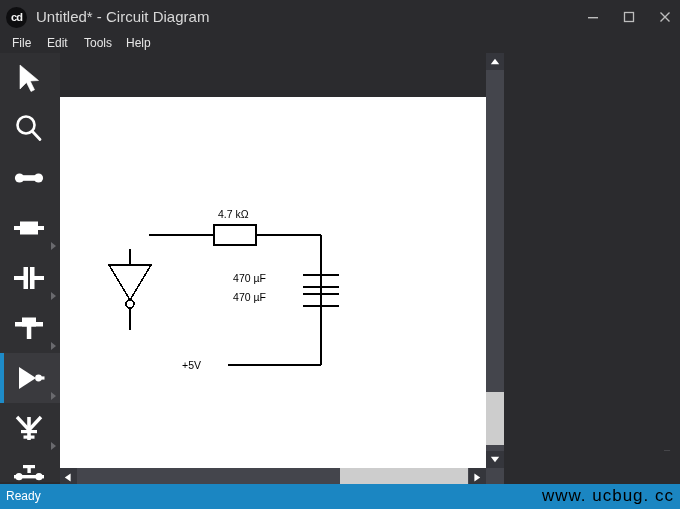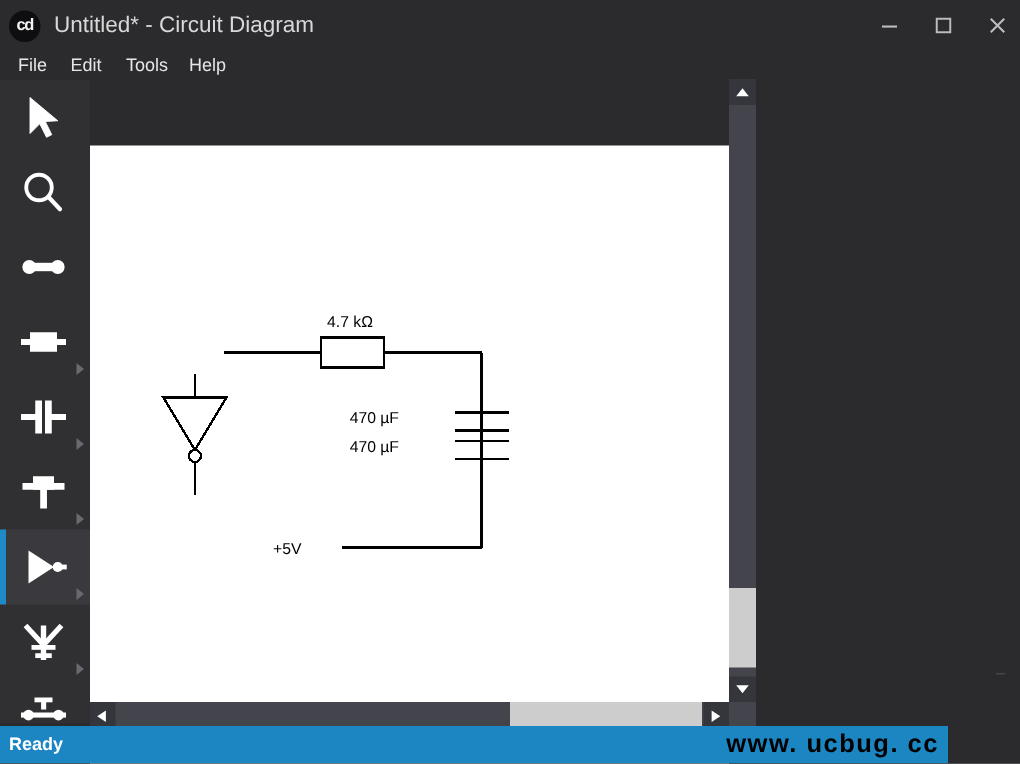--- a/index.html
+++ b/index.html
@@ -183,23 +183,22 @@
     position: absolute;
     left: 664px; top: 443px;
     font-size: 11px;
     color: #505054;
   }
 
   
   #statusbar {
     position: absolute;
     left: 0; top: 484px;
-    width: 632px; height: 25px;
+    width: 680px; height: 25px;
     background: #1b86c2;
-    font-weight: bold;
   }
   #status-text {
     position: absolute;
     left: 6px; top: 4px;
     font-size: 12px;
     color: #ffffff;
     line-height: 16px;
   }
   #watermark {
     position: absolute;

